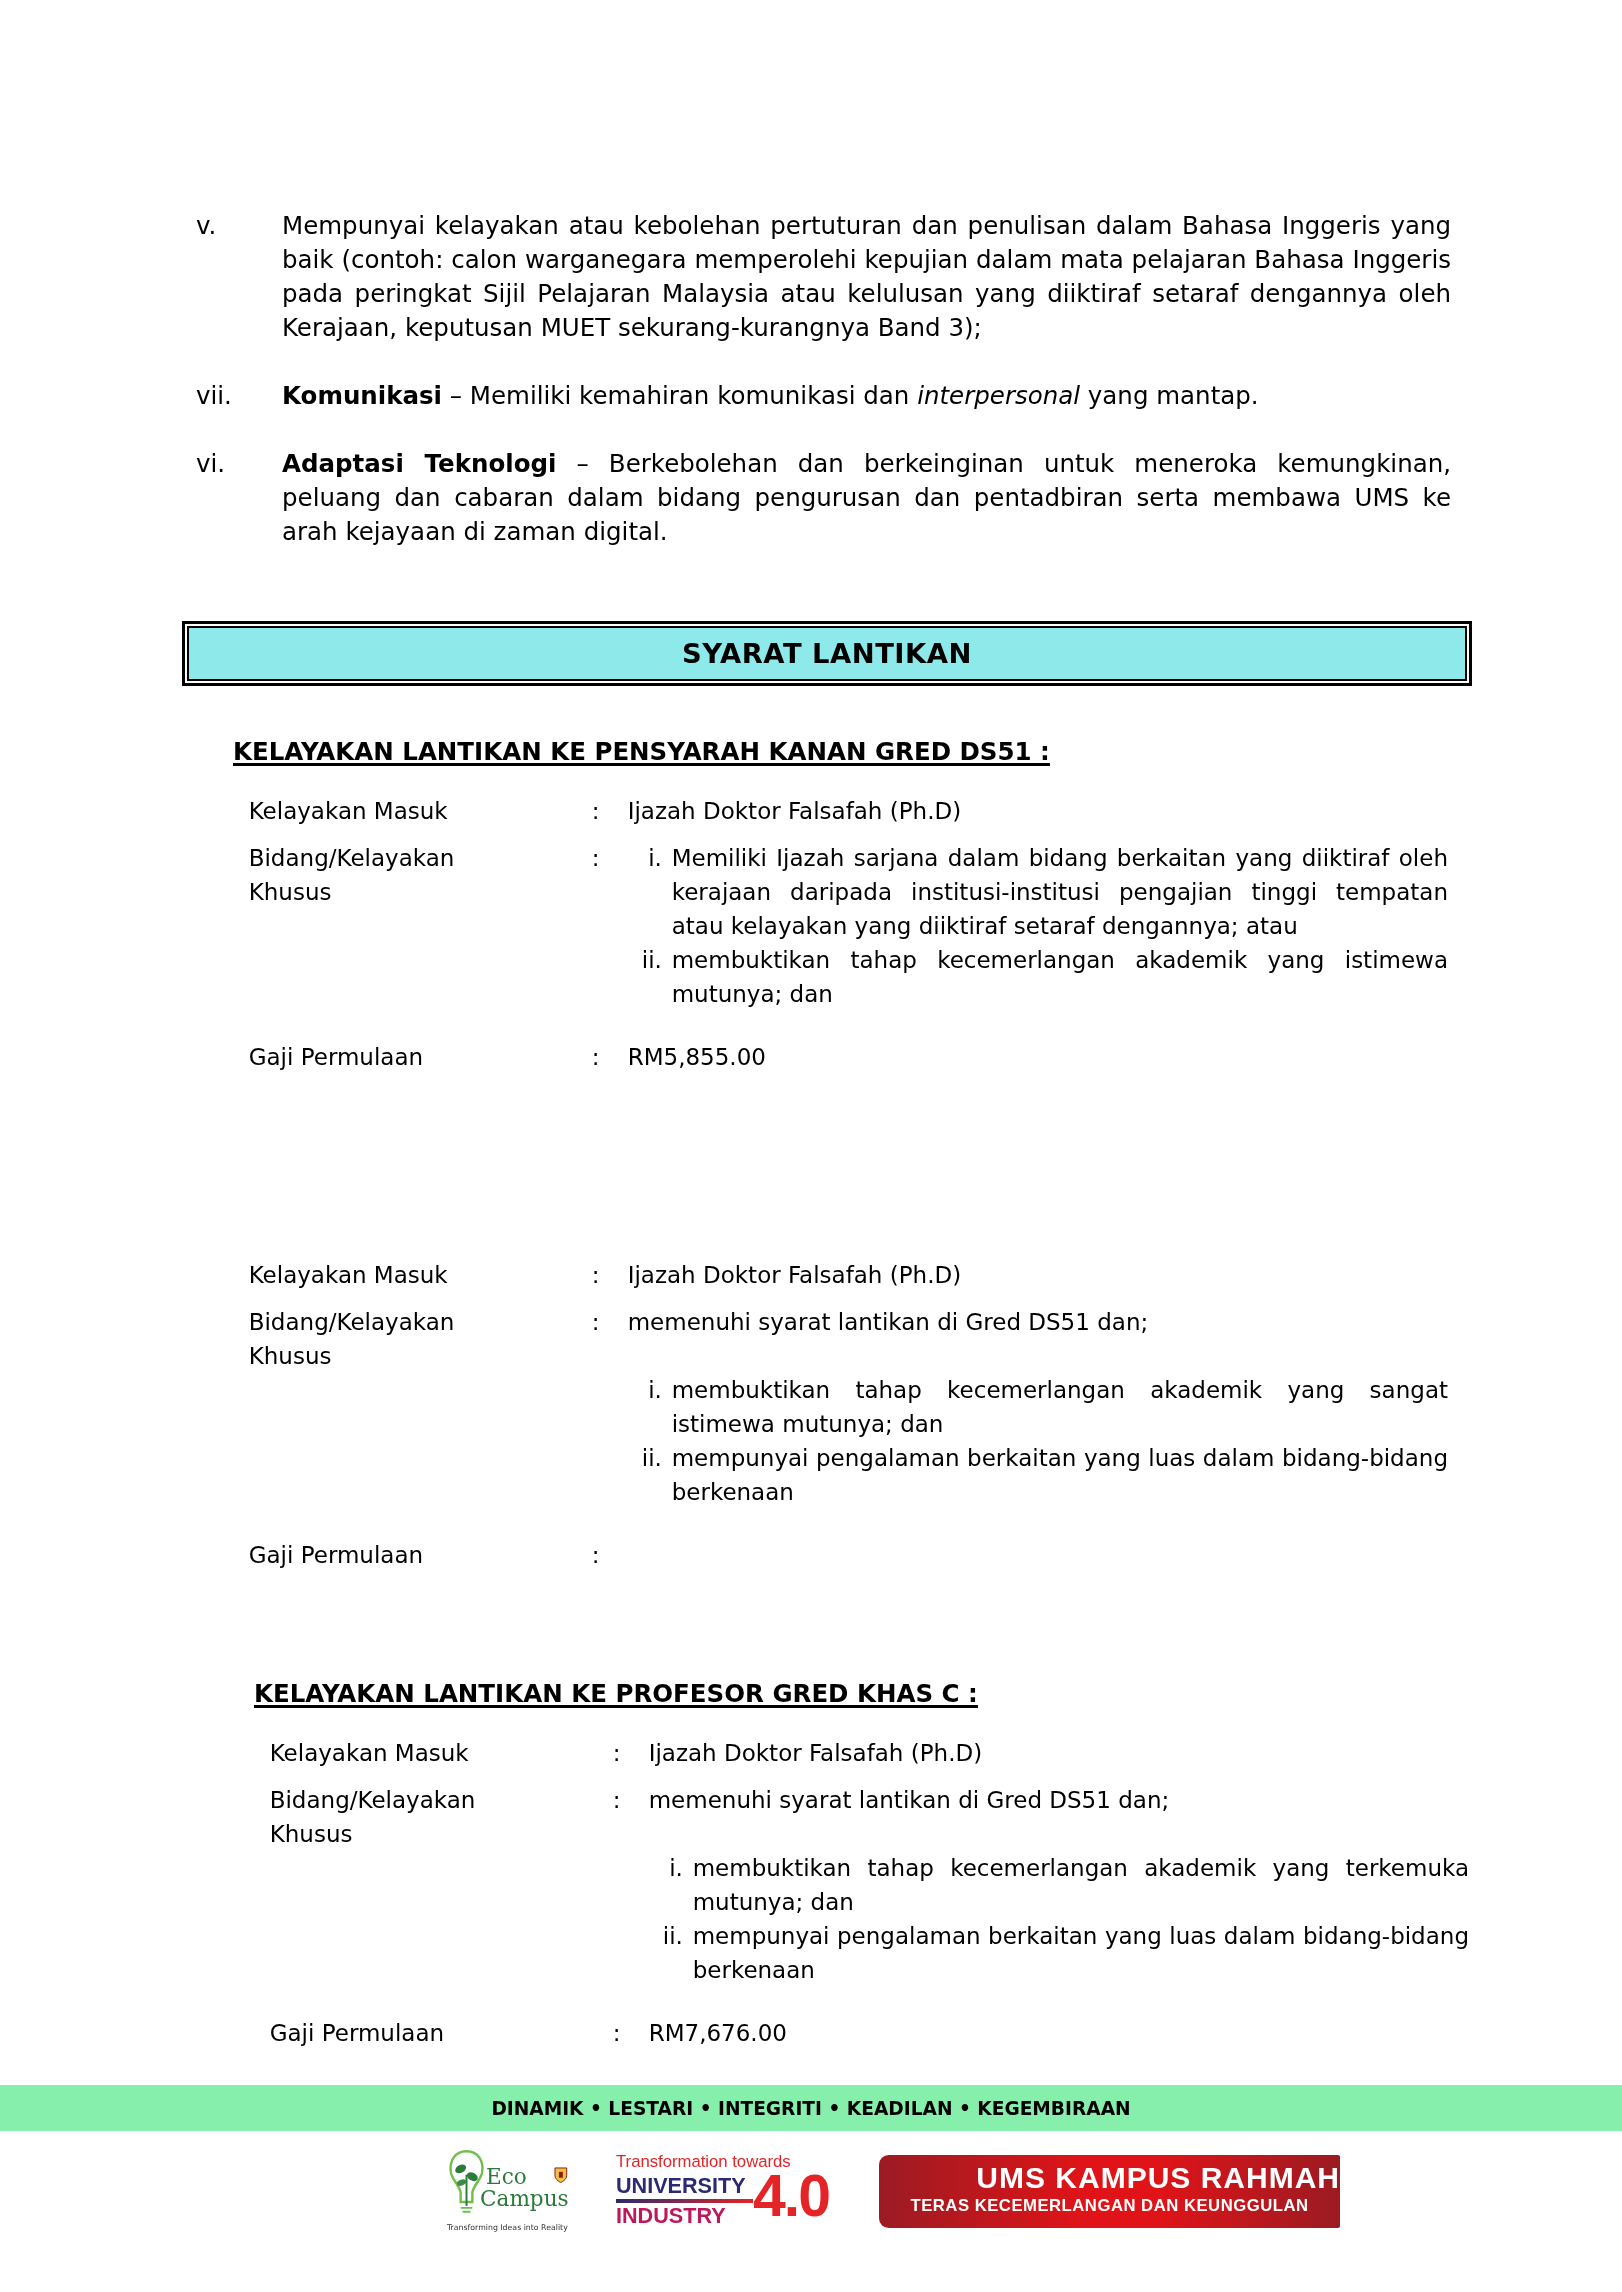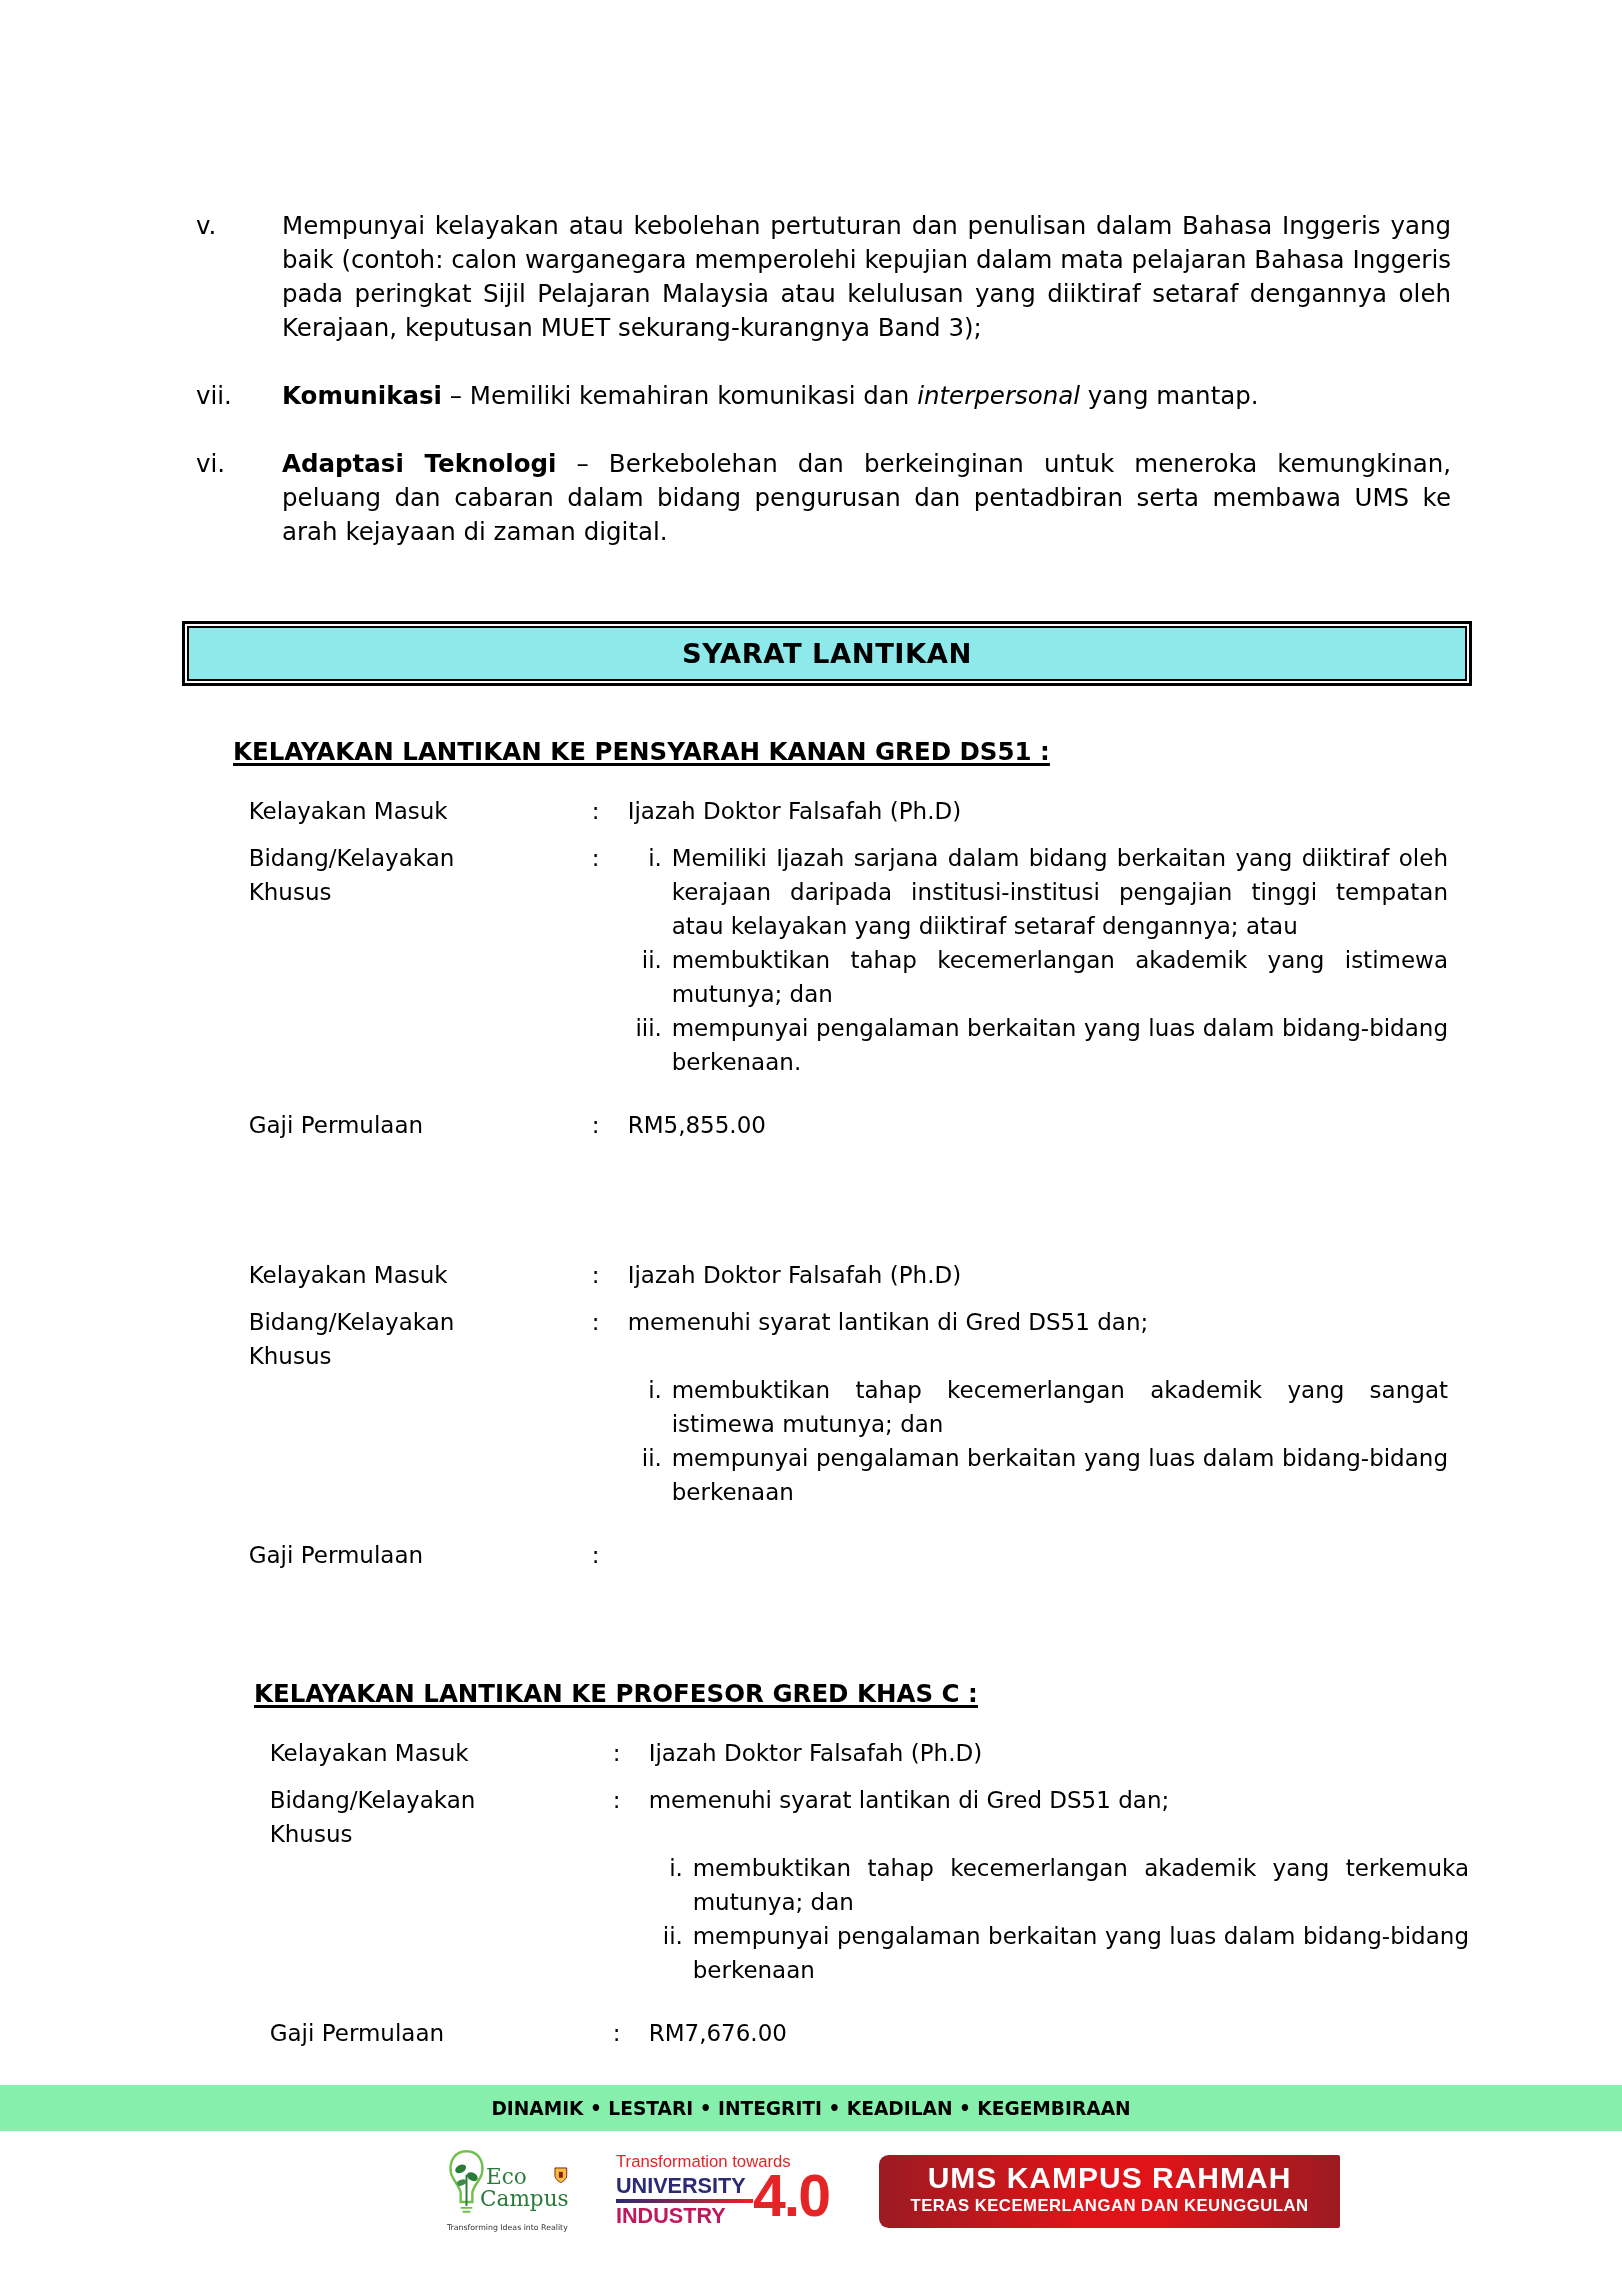--- a/index.html
+++ b/index.html
@@ -60,21 +60,21 @@
     .ind-line { position: absolute; left: 2px; top: 47px; width: 137px; height: 3.9px; background: linear-gradient(90deg, #2b2a73, #e52427); }
     .ind-ind { position: absolute; left: 2px; top: 51px; color: #be185d; font-weight: bold; font-size: 21.6px; font-family: "Liberation Sans", sans-serif; }
     .ind-num { position: absolute; left: 139px; top: 13.7px; color: #e52427; font-weight: bold; font-size: 59px; line-height: 63px; font-family: "Liberation Sans", sans-serif; letter-spacing: -2px; }
 
     .ums-logo {
       position: absolute; left: 863px; top: 12.7px; width: 461px; height: 73px;
       background: linear-gradient(90deg, #9b1b22 0%, #e01418 45%, #e01418 60%, #9b1b22 100%);
       border-radius: 9.8px 2px 2px 9.8px; color: #fff; text-align: center;
       font-family: "Liberation Sans", sans-serif; font-weight: bold;
     }
-    .ums-main { font-size: 30px; line-height: 37px; padding-top: 3.9px; letter-spacing: 1px; }
+    .ums-main { font-size: 30px; line-height: 37px; padding-top: 3.9px; letter-spacing: 1px; text-align: right; }
     .ums-sub { font-size: 16.7px; line-height: 19.6px; letter-spacing: 0.5px; }
   </style>
 </head>
 <body>
 
 <div class="page">
 
   <div class="req-list">
     <div class="req-item">
       <span class="req-num">v.</span>
@@ -105,24 +105,20 @@
       <span class="field-label"><span>Bidang/Kelayakan</span><br><span>Khusus</span></span>
       <span class="field-colon">:</span>
       <div class="field-value sub-list">
         <div class="sub-item">
           <span class="sub-num">i.</span>
           <span class="sub-text">Memiliki Ijazah sarjana dalam bidang berkaitan yang diiktiraf oleh kerajaan daripada institusi-institusi pengajian tinggi tempatan atau kelayakan yang diiktiraf setaraf dengannya; atau</span>
         </div>
         <div class="sub-item">
           <span class="sub-num">ii.</span>
           <span class="sub-text">membuktikan tahap kecemerlangan akademik yang istimewa mutunya; dan</span>
-        </div>
-        <div class="sub-item">
-          <span class="sub-num">iii.</span>
-          <span class="sub-text">mempunyai pengalaman berkaitan yang luas dalam bidang-bidang berkenaan.</span>
         </div>
       </div>
     </div>
     <div class="field-row" style="margin-top:29px;">
       <span class="field-label">Gaji Permulaan</span>
       <span class="field-colon">:</span>
       <span class="field-value">RM5,855.00</span>
     </div>
   </div>
 

